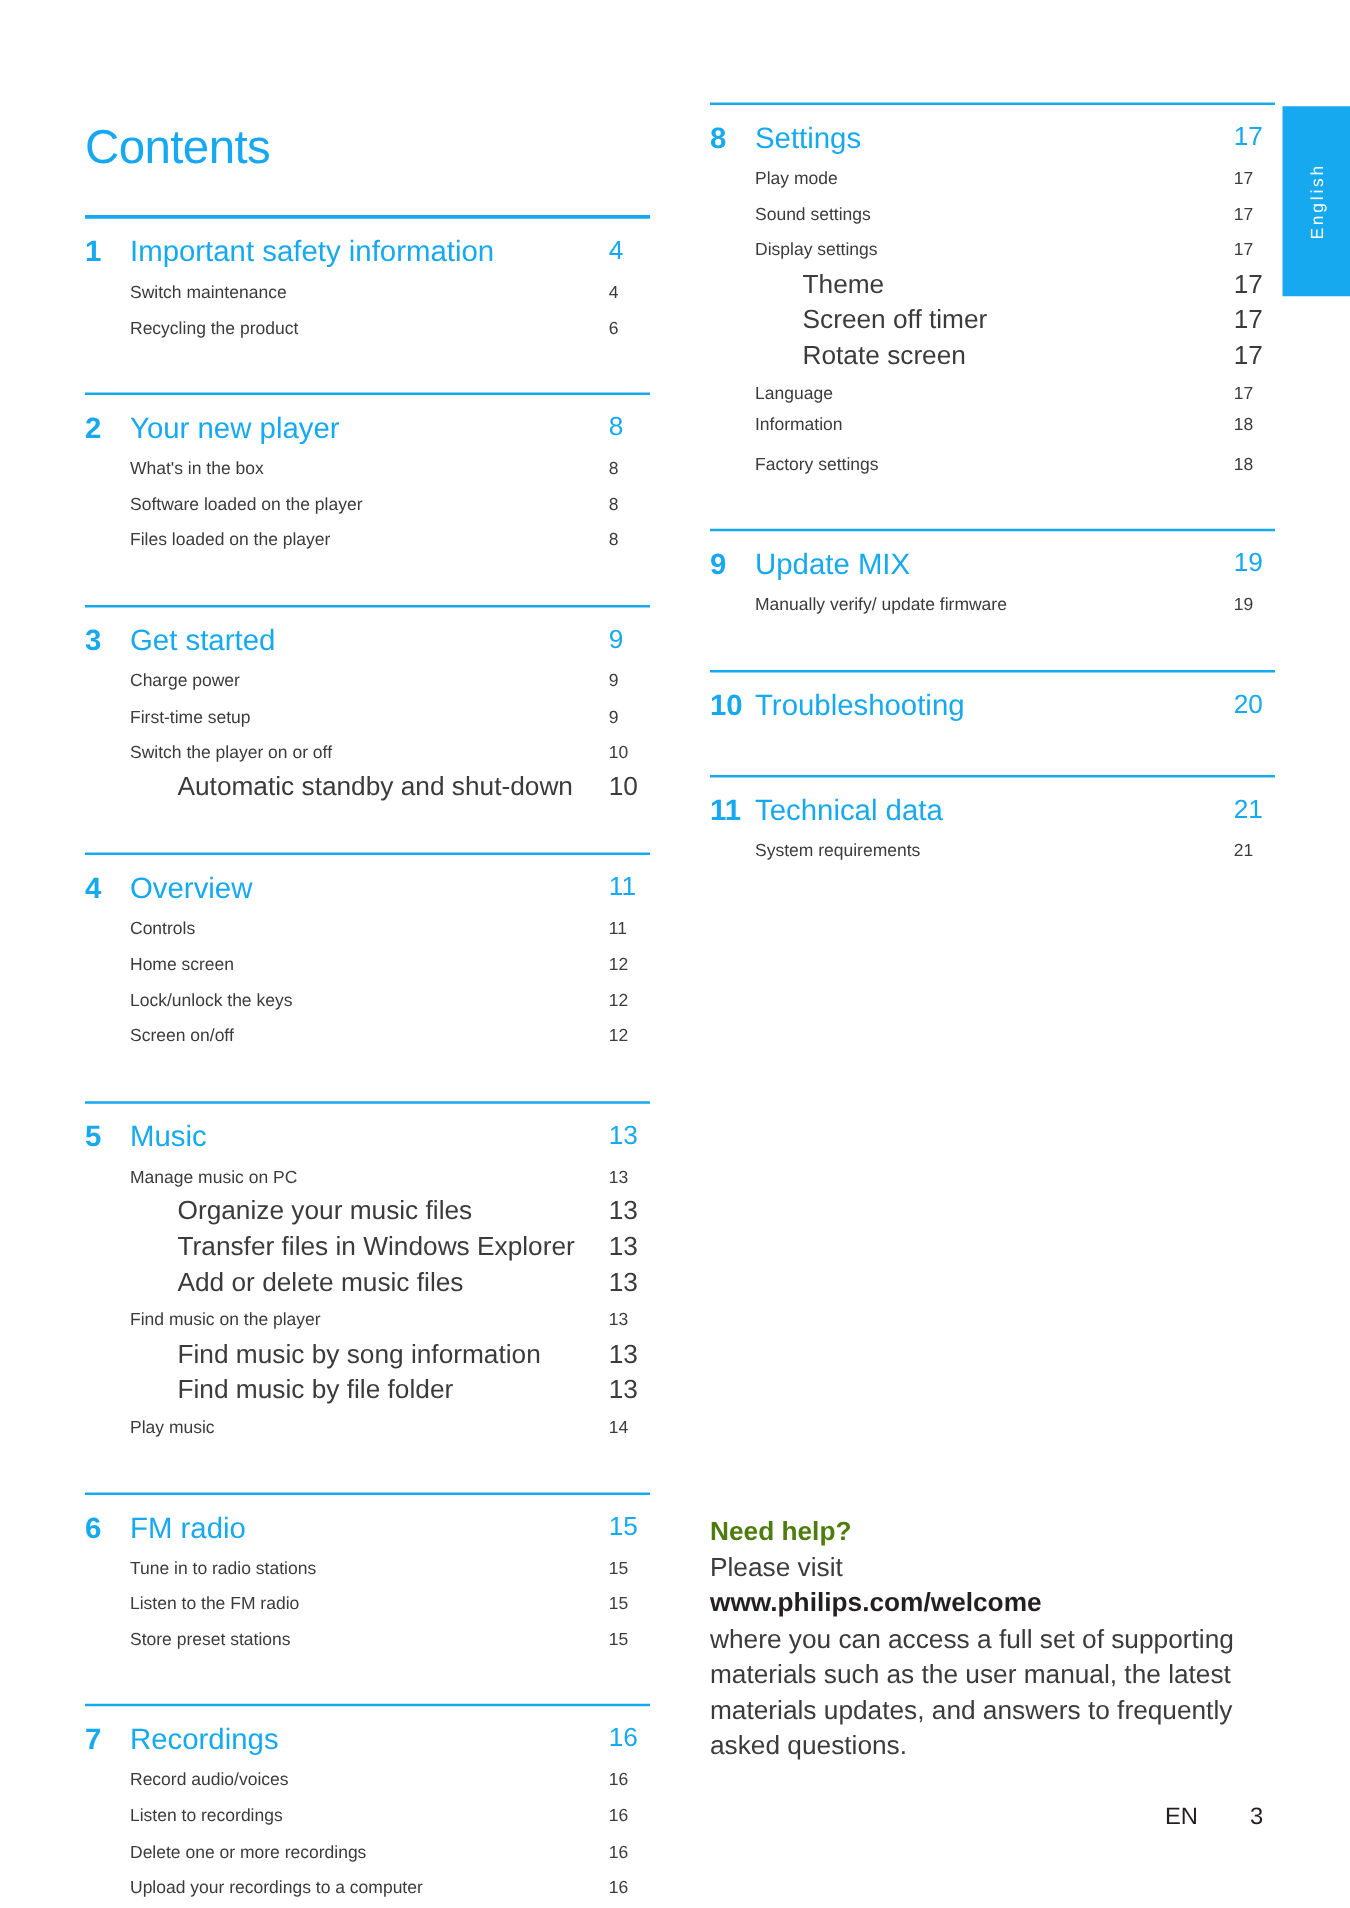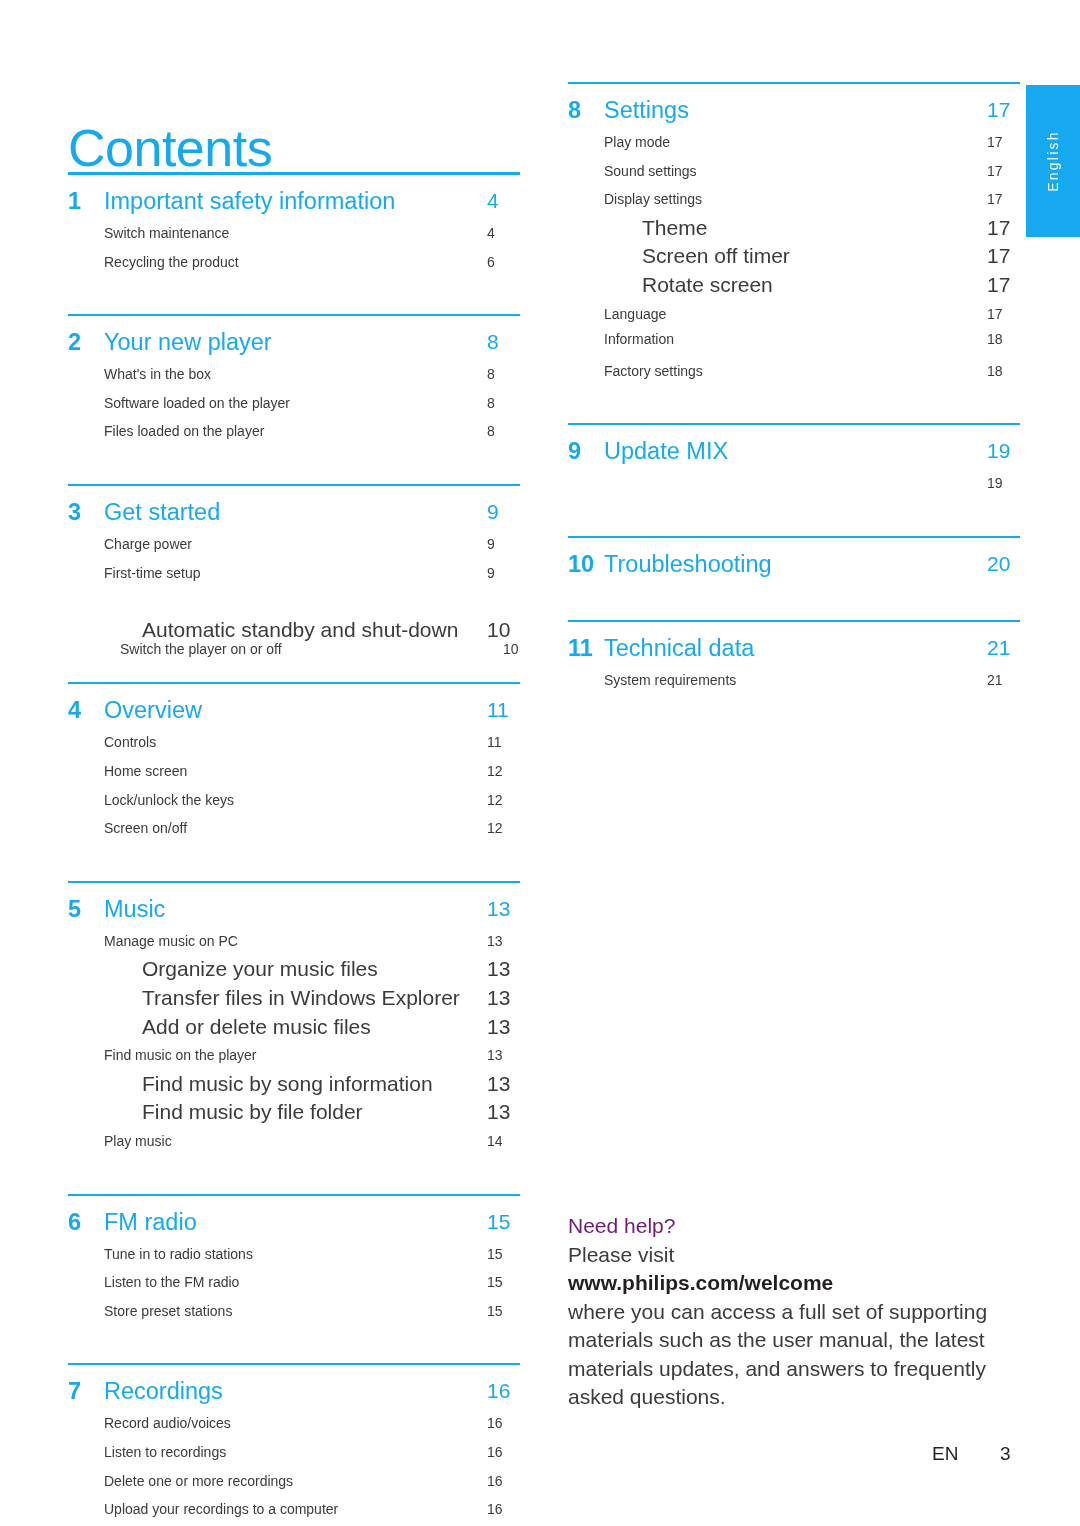--- a/index.html
+++ b/index.html
@@ -48,22 +48,22 @@
   .col {
     position: absolute;
     top: 0;
   }
   .col-left  { left: 68px;  width: 452px; }
   .col-right { left: 568px; width: 452px; }
 
   .page-title {
     position: absolute;
     left: 68px;
-    top: 87px;
-    font-size: 52px;
+    top: 74px;
+    font-size: 38px;
     color: #16a9ef;
     letter-spacing: -0.5px;
     font-weight: 400;
     line-height: 1;
   }
 
   
   .toc-block { position: relative; }
   .rule {
     height: 2px;
@@ -126,21 +126,21 @@
   
   .need-help {
     position: absolute;
     left: 568px;
     top: 1212px;
     width: 452px;
     font-size: 21px;
     color: #3b3b3b;
     line-height: 28.5px;
   }
-  .need-help .nh-title { font-weight: 400; color: #701a75; }
+  .need-help .nh-title { font-weight: 700; color: #4d7c0f; }
   .need-help .nh-url   { font-weight: 700; color: #231f20; }
 
   
   .footer {
     position: absolute;
     left: 860px;
     top: 1443px;
     width: 160px;
     font-size: 19px;
     color: #231f20;
@@ -204,21 +204,21 @@
           <span class="pg">9</span>
         </div>
         <div class="row lvl1" style="position: absolute; left: 0px; top: 46px; width: 100%;">
           <span class="label">Charge power</span>
           <span class="pg">9</span>
         </div>
         <div class="row lvl1" style="position: absolute; left: 0px; top: 74.6px; width: 100%;">
           <span class="label">First-time setup</span>
           <span class="pg">9</span>
         </div>
-        <div class="row lvl1" style="position: absolute; left: 16px; top: 103.2px; width: 100%; margin-top: 48px;">
+        <div class="row lvl1" style="position: absolute; left: 0px; top: 103.2px; width: 100%;">
           <span class="label">Switch the player on or off</span>
           <span class="pg">10</span>
         </div>
         <div class="row lvl2" style="position: absolute; left: 0px; top: 131.8px; width: 100%;">
           <span class="label">Automatic standby and shut-down</span>
           <span class="pg">10</span>
         </div>
       </div>
       <div class="toc-block" style="position: absolute; left: 0px; width: 100%; top: 682.4px; height: 160.4px;">
         <div class="rule"></div>
@@ -375,20 +375,21 @@
         </div>
       </div>
       <div class="toc-block" style="position: absolute; left: 0px; width: 100%; top: 423.4px; height: 74.6px;">
         <div class="rule"></div>
         <div class="row h1" style="position: absolute; left: 0px; top: 10px; width: 100%;">
           <span class="num">9</span>
           <span class="label">Update MIX</span>
           <span class="pg">19</span>
         </div>
         <div class="row lvl1" style="position: absolute; left: 0px; top: 46px; width: 100%;">
+          <span class="label">Manually verify/ update firmware</span>
           <span class="pg">19</span>
         </div>
       </div>
       <div class="toc-block" style="position: absolute; left: 0px; width: 100%; top: 536px; height: 46px;">
         <div class="rule"></div>
         <div class="row h1" style="position: absolute; left: 0px; top: 10px; width: 100%;">
           <span class="num">10</span>
           <span class="label">Troubleshooting</span>
           <span class="pg">20</span>
         </div>

